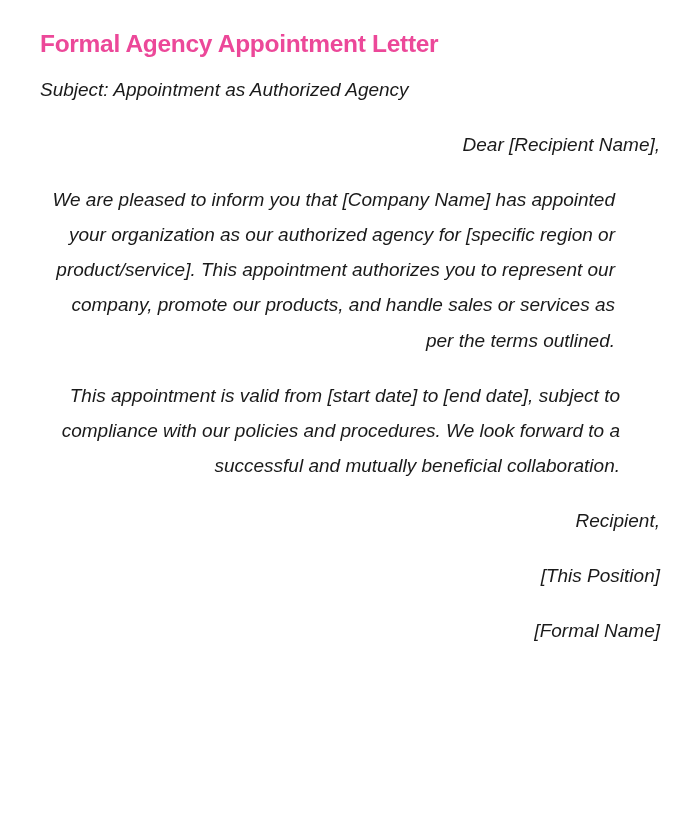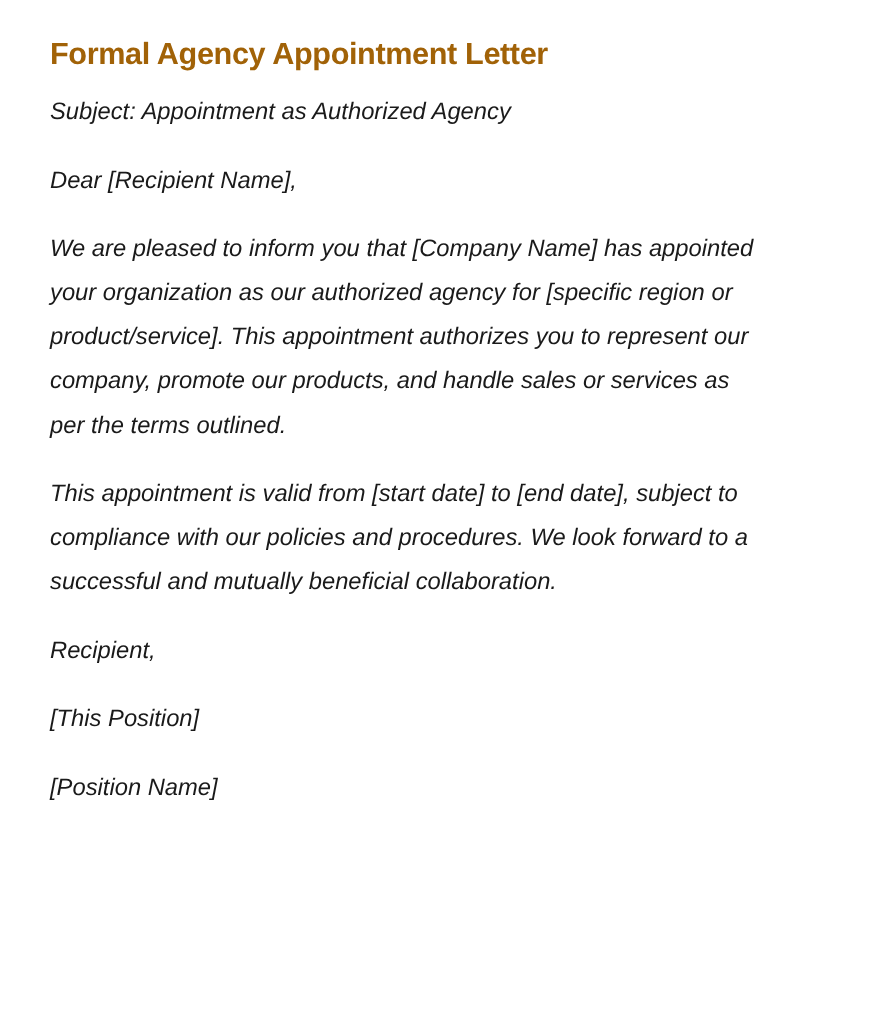--- a/index.html
+++ b/index.html
@@ -1,27 +1,27 @@
 <!DOCTYPE html>
 <html><head>
   <meta charset="utf-8">
   <style>
     html, body { margin: 0; padding: 0; background: #ffffff; }
     body { width: 700px; height: 817px; overflow: hidden; font-family: "Liberation Sans", sans-serif; color: #1a1a1a; }
     .page { padding: 24px 40px 0 40px; }
-    h1 { font-size: 24.5px; font-weight: bold; margin: 4px 0 0 0; line-height: 32px; letter-spacing: -0.3px; color: #a16207; }
+    h1 { font-size: 24.5px; font-weight: bold; margin: 4px 0 0 0; line-height: 32px; letter-spacing: -0.3px; color: #ec4899; }
     p { font-size: 19px; line-height: 35.3px; margin: 0; font-style: italic; }
     .subject { margin-top: 12px; }
-    .gap { margin-top: 19.5px; }
+    .gap { margin-top: 19.5px; text-align: right; }
   </style>
 </head>
 <body>
 
 <div class="page">
   <h1>Formal Agency Appointment Letter</h1>
   <p class="subject">Subject: Appointment as Authorized Agency</p>
   <p class="gap">Dear [Recipient Name],</p>
   <p class="gap" style="width:575px">We are pleased to inform you that [Company Name] has appointed your organization as our authorized agency for [specific region or product/service]. This appointment authorizes you to represent our company, promote our products, and handle sales or services as per the terms outlined.</p>
   <p class="gap" style="width:580px">This appointment is valid from [start date] to [end date], subject to compliance with our policies and procedures. We look forward to a successful and mutually beneficial collaboration.</p>
   <p class="gap">Recipient,</p>
   <p class="gap">[This Position]</p>
-  <p class="gap">[Position Name]</p>
+  <p class="gap">[Formal Name]</p>
 </div>
 
 </body></html>

